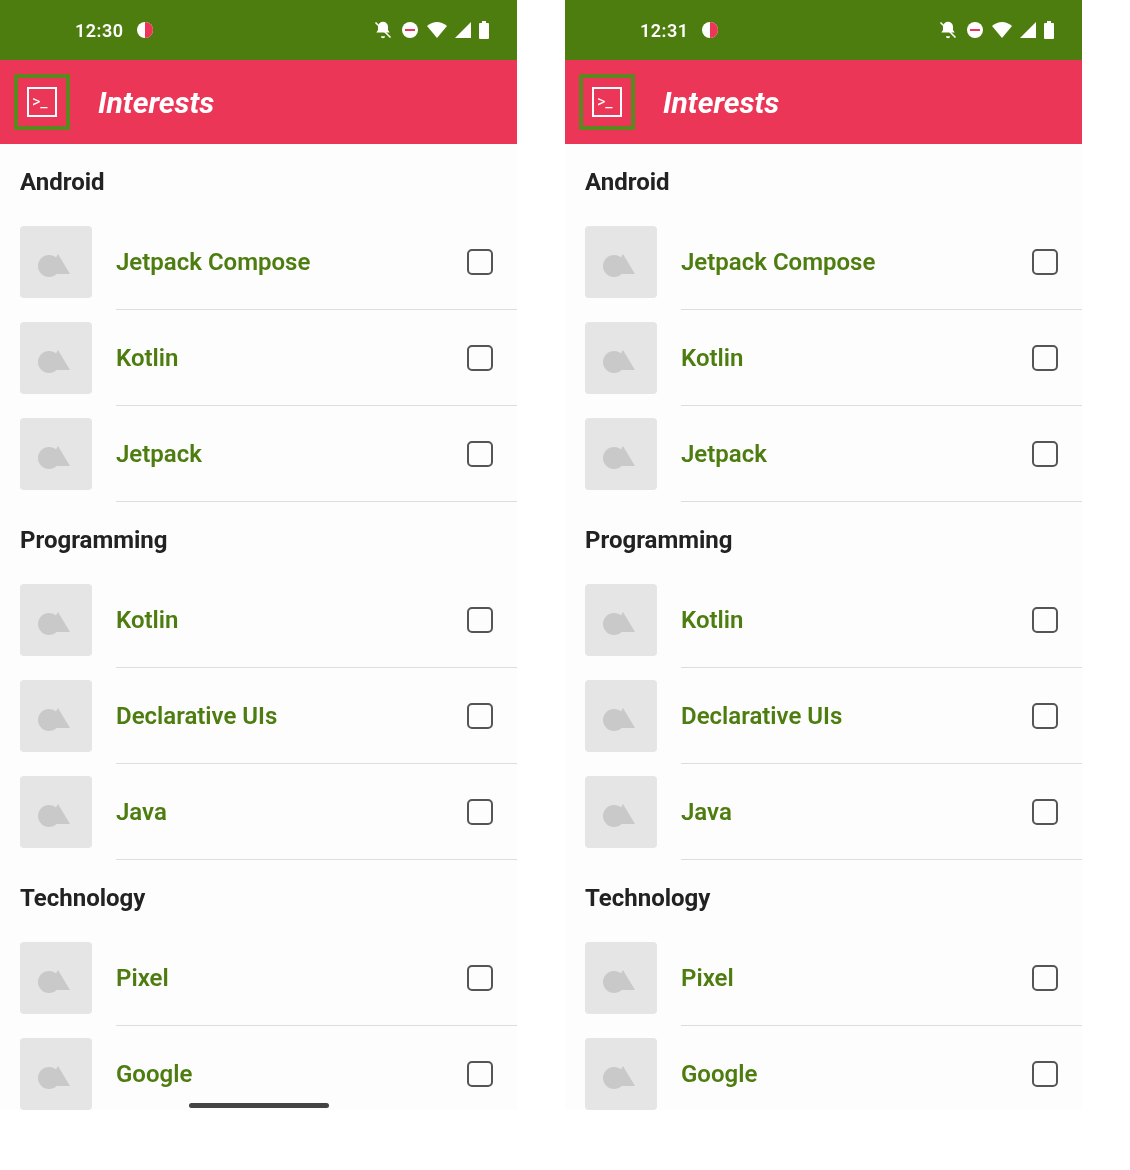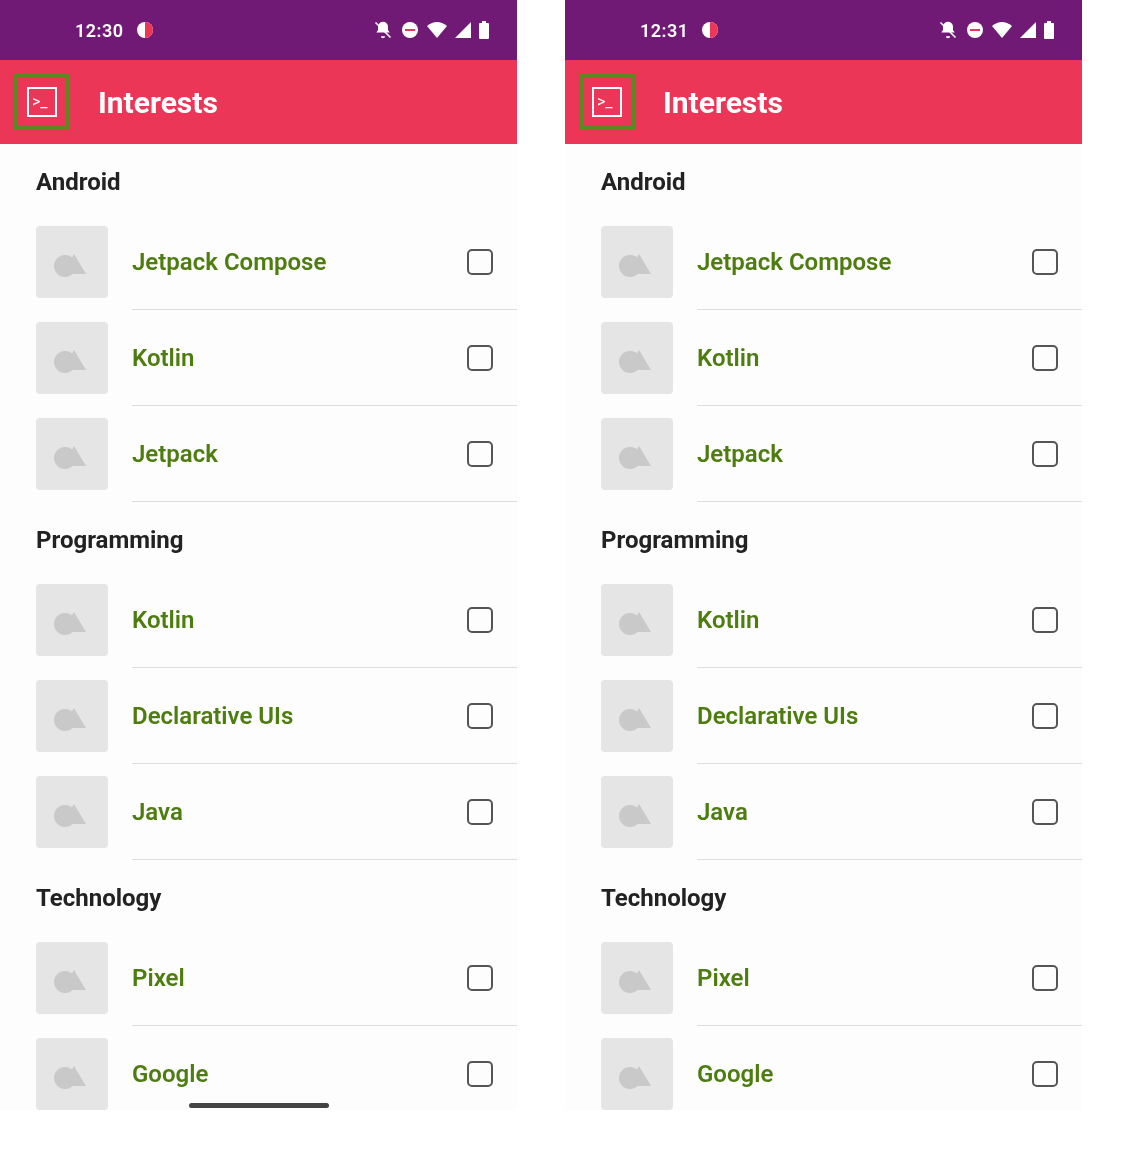--- a/index.html
+++ b/index.html
@@ -13,21 +13,21 @@
   }
   .phone {
     width: 517px;
     height: 1110px;
     background: #fdfdfd;
     position: relative;
     overflow: hidden;
   }
   .status-bar {
     height: 60px;
-    background: #701a75;
+    background: #4d7c0f;
     display: flex;
     align-items: center;
     justify-content: space-between;
     padding: 0 28px 0 75px;
     color: #fff;
   }
   .status-left {
     display: flex;
     align-items: center;
     gap: 12px;
@@ -70,23 +70,24 @@
   .nav-icon-chevron {
     color:#fff;
     font-size:16px;
     line-height:1;
     padding-left:3px;
   }
   .app-title {
     color: #fff;
     font-size: 30px;
     font-weight: 700;
+    font-style: italic;
   }
   .content {
-    padding: 0 0 0 36px;
+    padding: 0 0 0 20px;
     height: calc(100% - 144px);
     overflow: hidden;
     position: relative;
   }
   .section-header {
     font-size: 24px;
     font-weight: 700;
     color: #222;
     padding: 24px 0 18px 0;
   }

